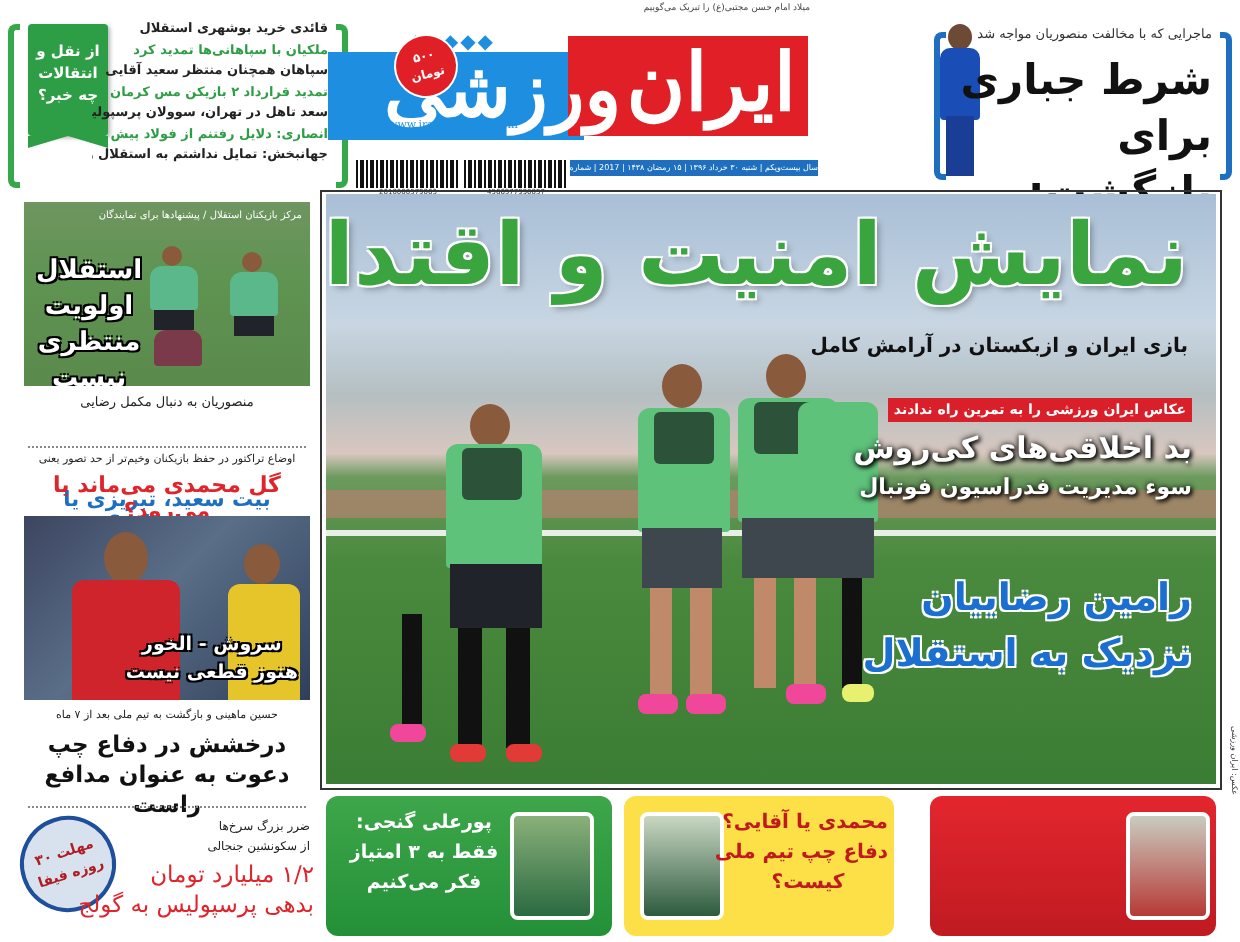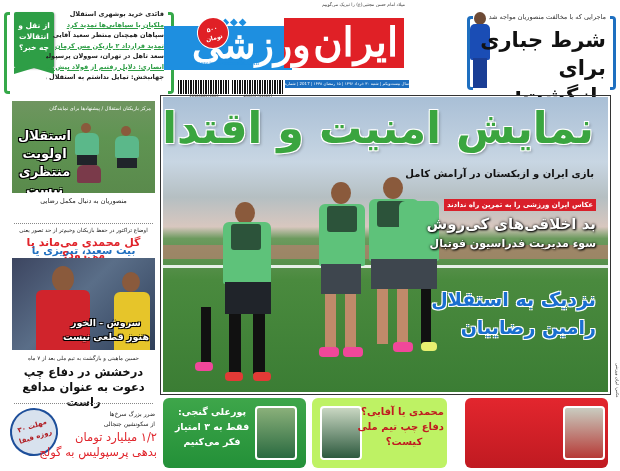--- a/index.html
+++ b/index.html
@@ -11,21 +11,21 @@
   .mast-left { left: 4px; top: 4px; width: 170px; height: 90px; }
   .mast-left .bracket { position: absolute; top: 8px; bottom: 0; width: 6px; border: 3px solid #35a849; }
   .mast-left .br-r { right: 0; border-left: none; border-radius: 0 4px 4px 0; }
   .mast-left .br-l { left: 0; border-right: none; border-radius: 4px 0 0 4px; }
   .badge-tab { left: 10px; top: 8px; width: 40px; height: 56px; background: #2e9e46; color: #fff;
     font-size: 7.5px; font-weight: bold; text-align: center; padding-top: 8px; line-height: 11px;
     border-radius: 2px; box-shadow: 1px 1px 2px rgba(0,0,0,.3); }
   .badge-tab::after { content: ""; position: absolute; left: 0; bottom: -6px; border-left: 20px solid #2e9e46; border-right: 20px solid #2e9e46; border-bottom: 6px solid transparent; }
   .news-list { right: 10px; top: 5px; width: 118px; font-size: 6.5px; font-weight: bold; line-height: 10.5px; text-align: right; }
   .news-list div { white-space: nowrap; overflow: hidden; }
-  .news-list .g { color: #2e9e46; text-decoration: underline; }
+  .news-list .g { color: #2e9e46; }
   .news-list .k { color: #222; }
 
   .logo { left: 164px; top: 16px; width: 240px; height: 62px; }
   .logo .red { position: absolute; right: 0; top: 2px; width: 120px; height: 50px; background: #e02026; }
   .logo .blue { position: absolute; left: 0; top: 10px; width: 128px; height: 44px; background: #1e8fe0; }
   .logo .diamonds { position: absolute; left: 40px; top: 0; font-size: 10px; color: #1e8fe0; letter-spacing: 1px; }
   .logo .word-r { position: absolute; right: 6px; top: 2px; color: #fff; font-size: 40px; font-weight: bold; font-family: "DejaVu Serif", serif; line-height: 48px; }
   .logo .word-b { position: absolute; left: 28px; top: 6px; color: #fff; font-size: 38px; font-weight: bold; font-family: "DejaVu Serif", serif; line-height: 46px; }
   .logo .site { position: absolute; left: 30px; top: 44px; color: #1e8fe0; font-size: 5.5px; direction: ltr; font-family: "DejaVu Serif", serif; }
   .price { left: 198px; top: 18px; width: 30px; height: 30px; border-radius: 50%; background: #e02026; color: #fff; font-size: 6px; text-align: center; line-height: 9px; padding-top: 6px; font-weight: bold; transform: rotate(-14deg); box-shadow: 0 0 0 1px #fff; }
@@ -91,21 +91,21 @@
   .lc-kick4 { left: 62px; top: 409px; width: 93px; text-align: right; font-size: 6px; color: #222; line-height: 10px; }
   .lc-head4 { left: 12px; top: 430px; width: 145px; text-align: right; font-size: 11.5px; font-weight: normal; color: #e0242b; line-height: 15px; }
 
   
   .box { top: 398px; height: 70px; border-radius: 6px; overflow: hidden; }
   .box .photo { position: absolute; top: 8px; width: 42px; height: 54px; border: 2px solid #fff; border-radius: 4px; }
   .box .txt { position: absolute; top: 6px; font-size: 9.5px; font-weight: bold; text-align: center; line-height: 15px; white-space: nowrap; }
   .box-green { left: 163px; width: 143px; background: linear-gradient(180deg, #3ea64a, #239038); }
   .box-green .photo { left: 92px; background: linear-gradient(180deg, #8ab07a, #2a6a40); }
   .box-green .txt { left: 8px; width: 82px; color: #fff; }
-  .box-yellow { left: 312px; width: 135px; background: #bef264; }
+  .box-yellow { left: 312px; width: 135px; background: #fde047; }
   .box-yellow .photo { left: 8px; background: linear-gradient(180deg, #c9d7c2, #2d5a3e); }
   .box-yellow .txt { left: 52px; width: 80px; color: #c01a20; font-size: 10px; }
   .box-red { left: 465px; width: 143px; background: linear-gradient(180deg, #e3262e, #c01a21); }
   .box-red .photo { left: 98px; background: linear-gradient(180deg, #c9ccc0, #b63a36); }
   .box-red .txt { left: 4px; width: 92px; color: #fff; font-size: 9.5px; }
 
   .frame { left: 160px; top: 95px; width: 451px; height: 300px; border: 1px solid #333; }
 </style>
 </head>
 <body>
@@ -205,22 +205,22 @@
   </div>
 
   <div class="abs hero-title">نمایش امنیت و اقتدار</div>
   <div class="abs hero-sub">بازی ایران و ازبکستان در آرامش کامل</div>
 
   <div class="abs red-kicker">عکاس ایران ورزشی را به تمرین راه ندادند</div>
   <div class="abs hl-2">بد اخلاقی‌های کی‌روش</div>
   <div class="abs hl-2sub">سوء مدیریت فدراسیون فوتبال</div>
 
   <div class="abs hl-3">
+    <div>رامین رضاییان</div>
     <div>نزدیک به استقلال</div>
-    <div>رامین رضاییان</div>
   </div>
 </div>
 <div class="abs frame"></div>
 <div class="abs side-credit">عکس: ایران ورزشی</div>
 
 <div class="abs lc-photo1">
   <div class="cap-small">مرکز بازیکنان استقلال / پیشنهادها برای نمایندگان</div>
   <div class="player" style="left:60px;top:22px;width:30px;height:60px;">
     <div class="h" style="left:9px;top:0;width:10px;height:10px;"></div>
     <div class="t" style="left:3px;top:10px;width:24px;height:22px;background:#5bb88a"></div>

